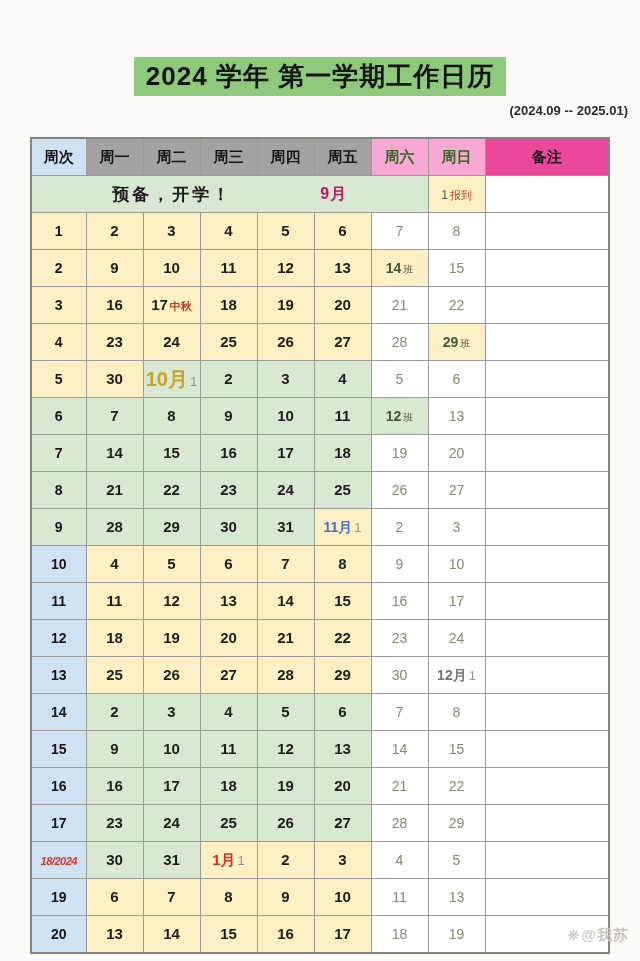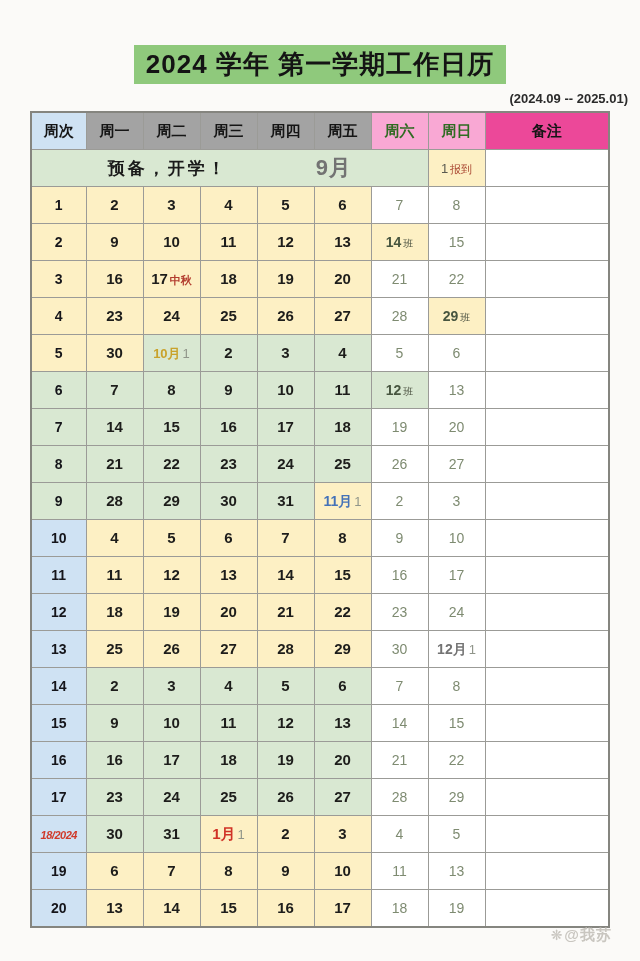--- a/index.html
+++ b/index.html
@@ -2,28 +2,28 @@
 <html><head>
 <meta charset="utf-8">
 <style>
   html,body{margin:0;padding:0;}
   body{
     width:640px;height:961px;overflow:hidden;position:relative;
     background:#fbfaf8;
     font-family:"Liberation Sans","DejaVu Sans",sans-serif;
     -webkit-font-smoothing:antialiased;
   }
-  .title-wrap{padding-top:45px;text-align:center;}
+  .title-wrap{padding-top:57px;text-align:center;}
   .page-title{
     display:inline-block;background:#8fc97c;color:#141414;
     font-size:26px;font-weight:700;letter-spacing:1px;
     padding:4px 12px;line-height:1.2;
   }
   .subtitle{
-    width:616px;margin:7px auto 5px auto;text-align:right;
+    width:616px;margin:7px auto 19px auto;text-align:right;
     font-size:13px;font-weight:700;color:#2b2b2b;
   }
   table.cal{
     width:580px;margin:0 auto;border-collapse:collapse;table-layout:fixed;
     border:2px solid #85857f;
   }
   .cal td,.cal th{
     border:1px solid #9b9b97;height:36px;padding:0;
     text-align:center;vertical-align:middle;overflow:hidden;white-space:nowrap;
   }
@@ -38,37 +38,37 @@
   .bg-hp{background:#ec4899;}
   
   .hdr{font-size:15px;font-weight:700;color:#151515;}
   .hdr-g{font-size:15px;font-weight:700;color:#2f6b22;}
   
   .s-d{font-weight:700;font-size:15px;color:#1d1d1b;}
   .s-e{font-size:14px;color:#7e8b71;}
   .s-eb{font-weight:700;font-size:14px;color:#47553f;}
   .s-w{font-weight:700;font-size:14px;color:#15151a;}
   .s-wr{font-weight:700;font-style:italic;font-size:11px;color:#d03a2a;letter-spacing:-0.5px;}
-  .s-m10{font-weight:700;font-size:13px;color:#c9a22b;}
+  .s-m10{font-weight:700;font-size:20px;color:#c9a22b;}
   .s-m11{font-weight:700;font-size:14px;color:#4472b8;}
   .s-m12{font-weight:700;font-size:14px;color:#737373;text-align:right;}
   .s-m1{font-weight:700;font-size:15px;color:#d03226;}
   .s-g1{font-size:13px;color:#90958a;}
   .s-fest{font-size:11px;font-weight:700;color:#b23c2e;}
   .s-reg{font-size:11px;color:#a8442f;}
   .s-cls{font-size:10px;color:#4d5342;}
   .s-one{font-size:13px;color:#5a5a50;}
   td .pt{margin:0 1px;}
   
   .banner{display:flex;align-items:center;justify-content:center;}
   .banner-text{font-weight:700;font-size:17px;letter-spacing:3px;color:#1a1a1a;}
-  .banner-month{font-weight:700;font-size:22px;color:#737373;margin-left:88px;letter-spacing:1px;}
+  .banner-month{font-weight:700;font-size:16px;color:#be185d;margin-left:88px;letter-spacing:1px;}
   
   .watermark{
-    position:absolute;right:28px;bottom:16px;
+    position:absolute;right:11px;bottom:16px;
     font-size:15px;font-weight:700;color:#c9c6c0;letter-spacing:1px;
   }
   .watermark .wm-icon{font-size:14px;margin-right:1px;}
 </style>
 </head>
 <body>
 
 <div class="title-wrap">
   <span class="page-title">2024 学年 第一学期工作日历</span>
 </div>

